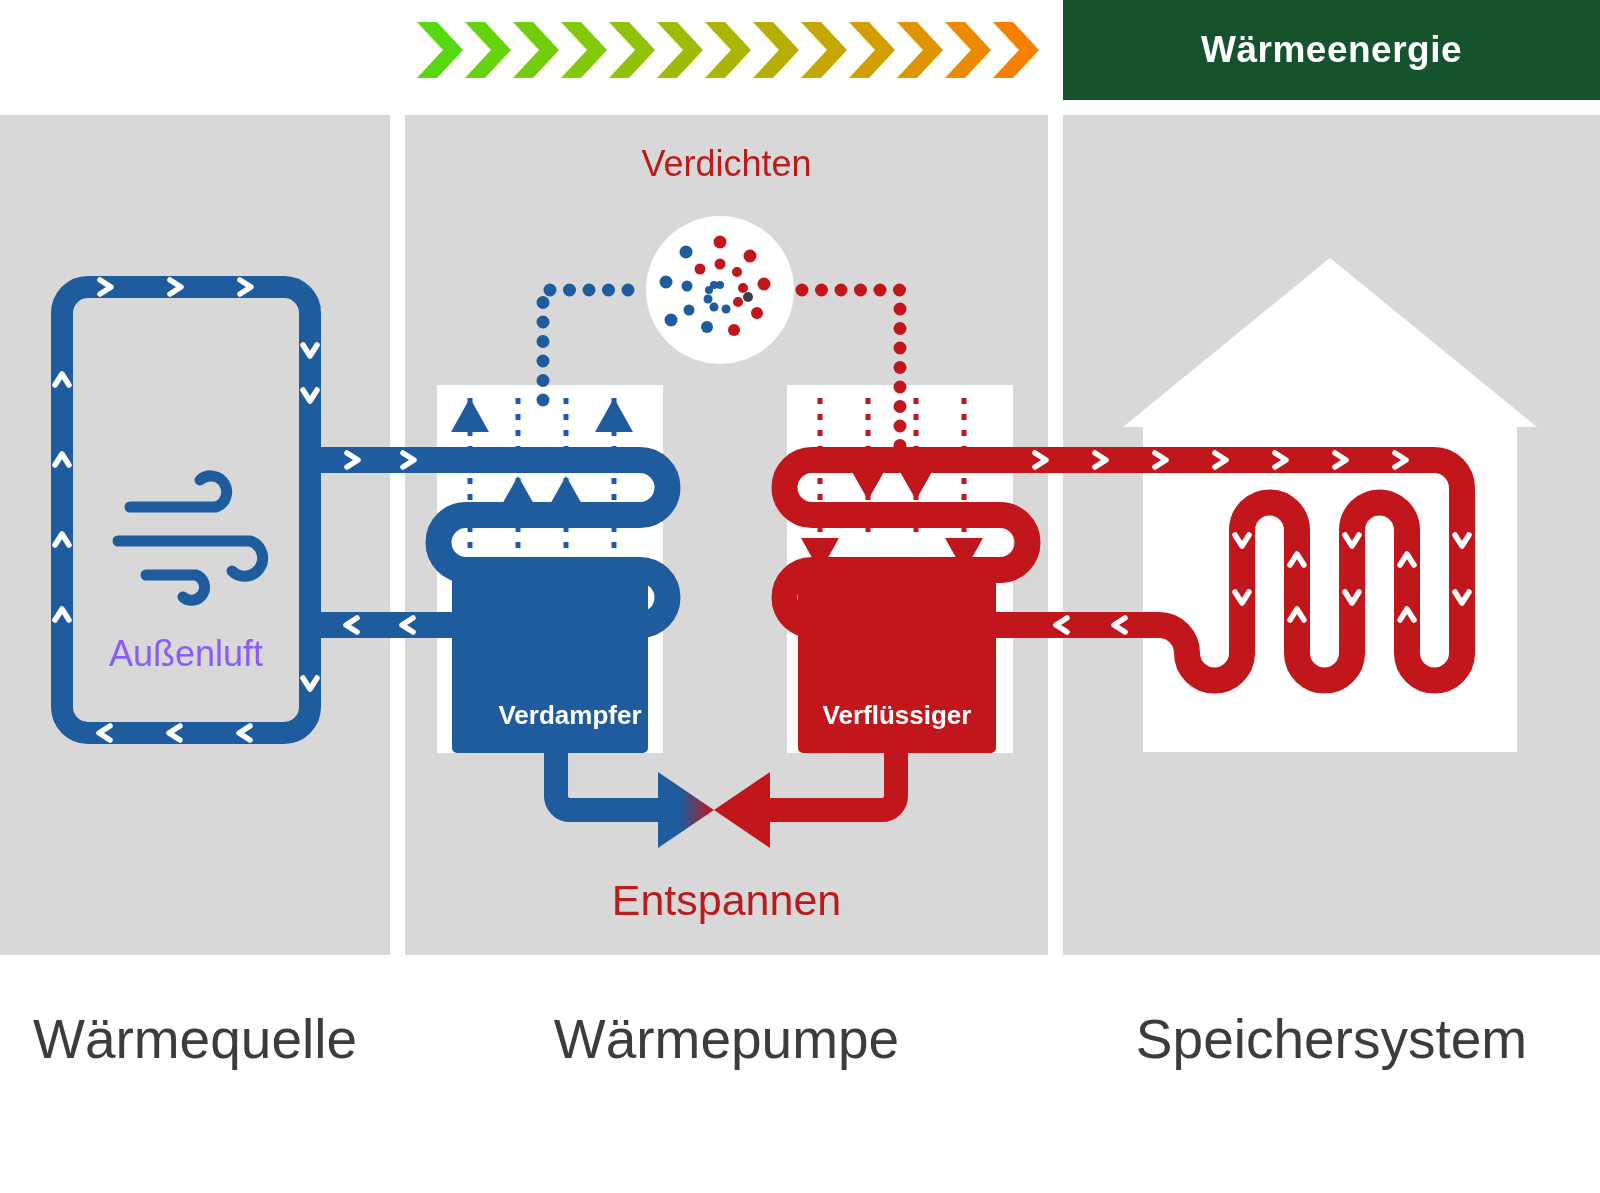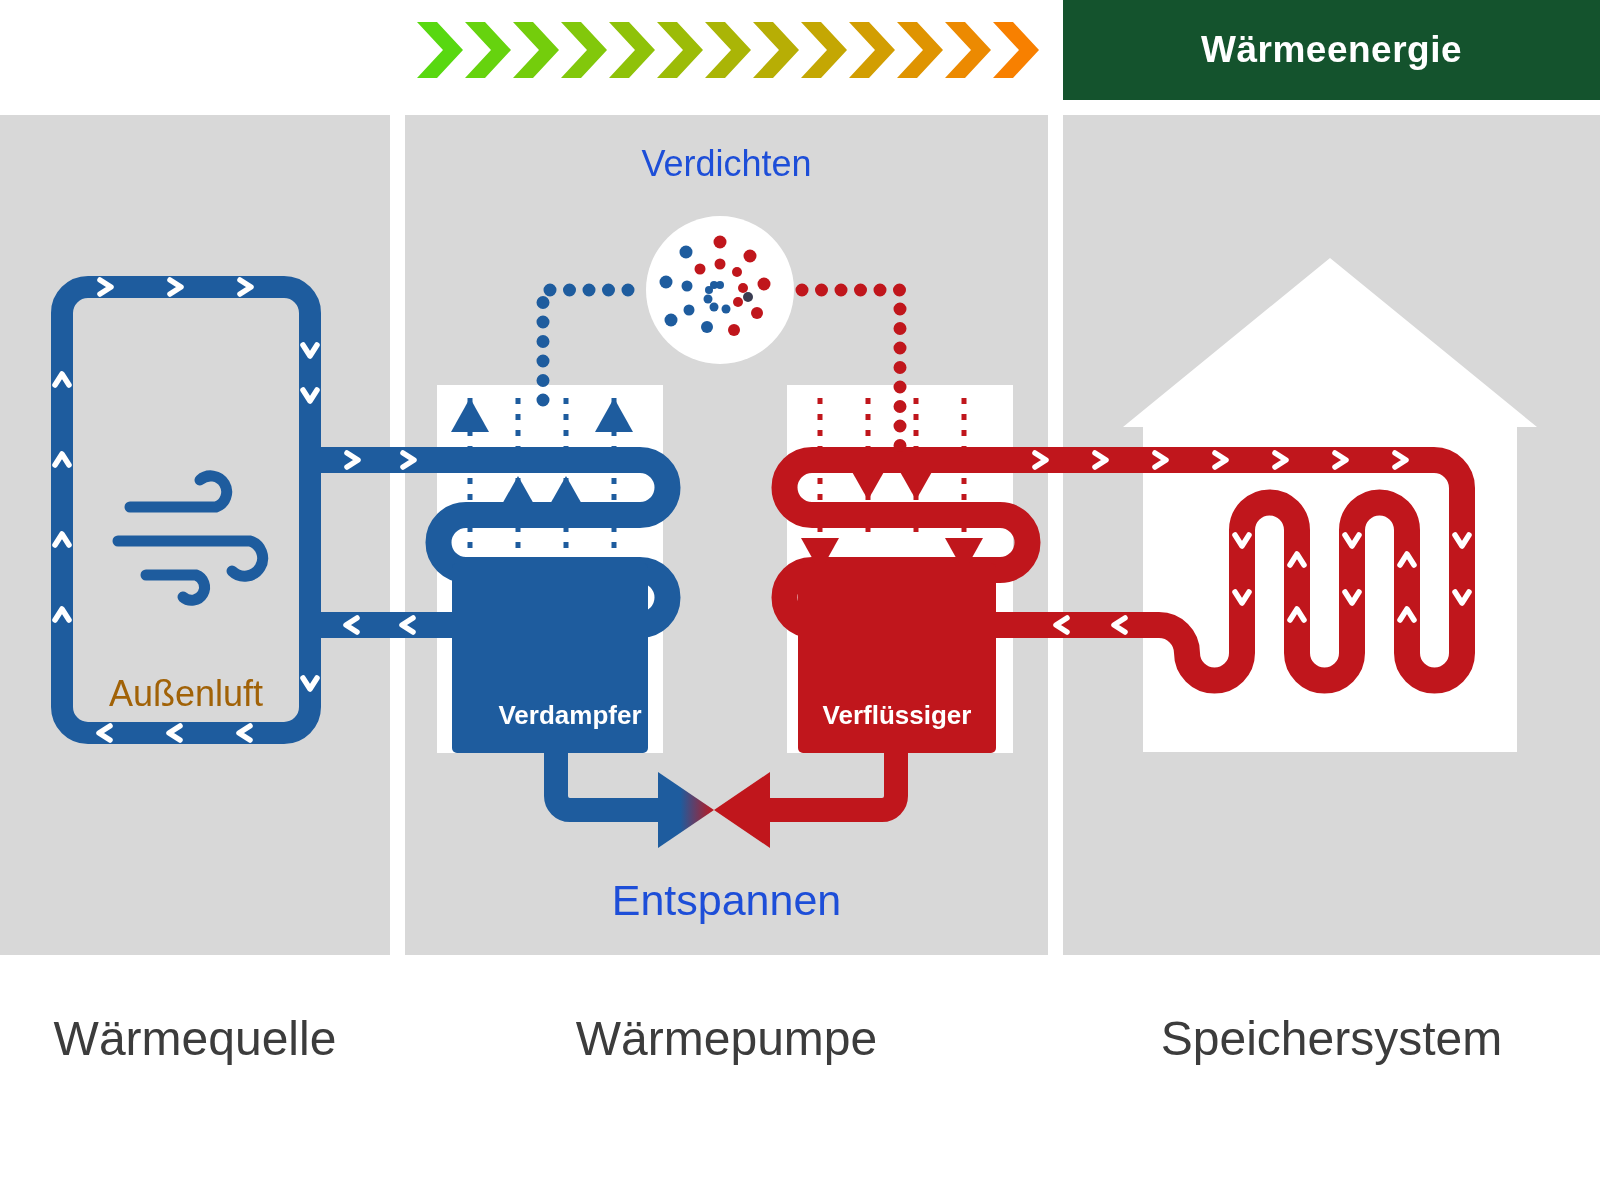--- a/index.html
+++ b/index.html
@@ -13,29 +13,29 @@
   .hdr-label{color:#fff;font-size:37px;font-weight:bold;letter-spacing:.5px;}
   .hdr-chevrons{position:absolute;left:412px;top:0;width:660px;height:100px;}
   
   .panel{position:absolute;top:115px;height:840px;background:#d8d8d8;}
   .panel-left{left:0;width:390px;}
   .panel-mid{left:405px;width:643px;}
   .panel-right{left:1063px;width:537px;}
   
   .overlay{position:absolute;left:0;top:0;width:1600px;height:1193px;pointer-events:none;}
   
-  .dlabel{position:absolute;text-align:center;color:#1d4ed8;}
+  .dlabel{position:absolute;text-align:center;color:#b91c1c;}
   #lbl-verdichten{left:405px;top:143px;width:643px;font-size:36px;}
   #lbl-entspannen{left:405px;top:876px;width:643px;font-size:43px;}
-  #lbl-aussenluft{left:62px;top:633px;width:248px;font-size:36px;color:#a16207;margin-top:40px;}
+  #lbl-aussenluft{left:62px;top:633px;width:248px;font-size:36px;color:#8b5cf6;}
   .box-label{position:absolute;text-align:center;color:#fff;font-weight:bold;font-size:26px;}
   #lbl-verdampfer{left:452px;top:700px;width:236px;}
   #lbl-verfluessiger{left:798px;top:700px;width:198px;}
   
-  .ft{position:absolute;top:1008px;text-align:center;color:#3c3c3c;font-size:48px;line-height:62px;}
+  .ft{position:absolute;top:1008px;text-align:center;color:#3c3c3c;font-size:55px;line-height:62px;}
   #ft-left{left:0;width:390px;}
   #ft-mid{left:405px;width:643px;}
   #ft-right{left:1063px;width:537px;}
 </style>
 </head>
 <body>
 
 <div class="canvas">
 
   <svg class="hdr-chevrons" viewBox="0 0 660 100">

